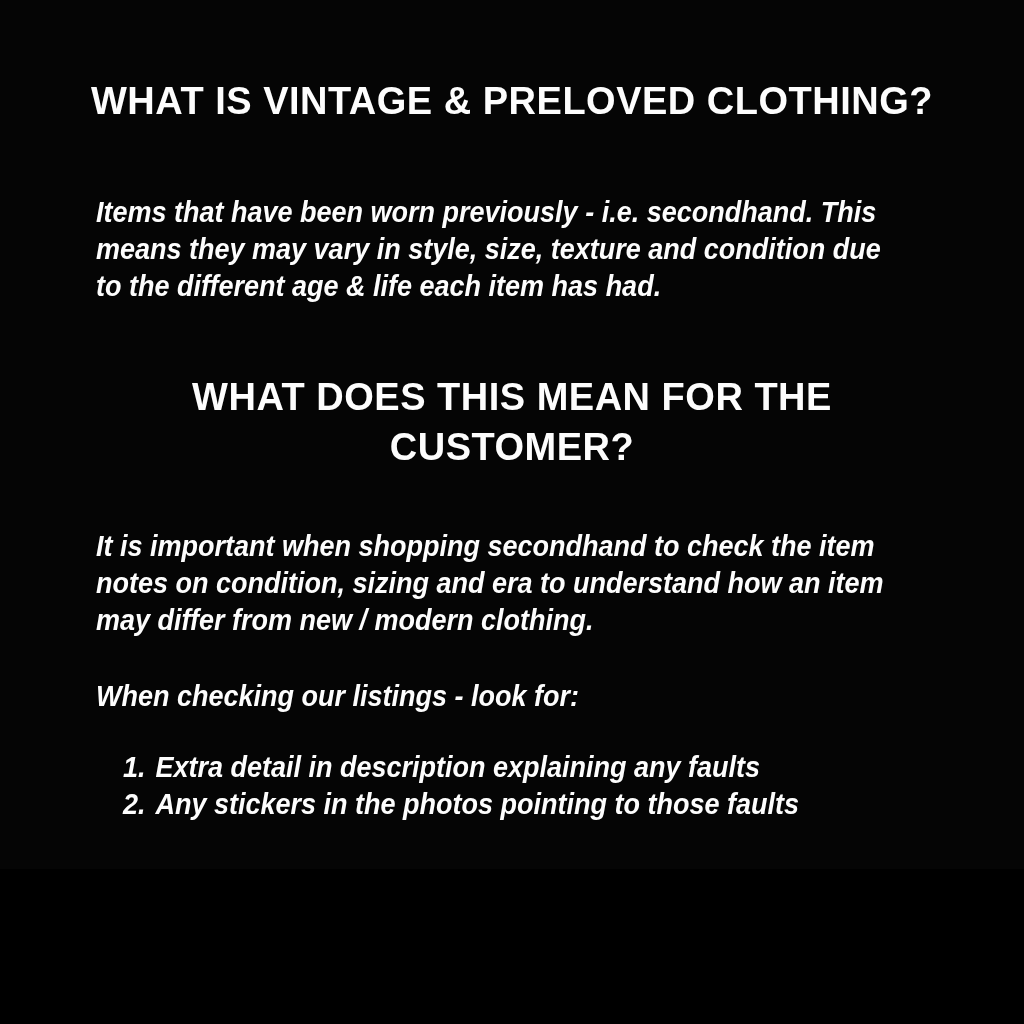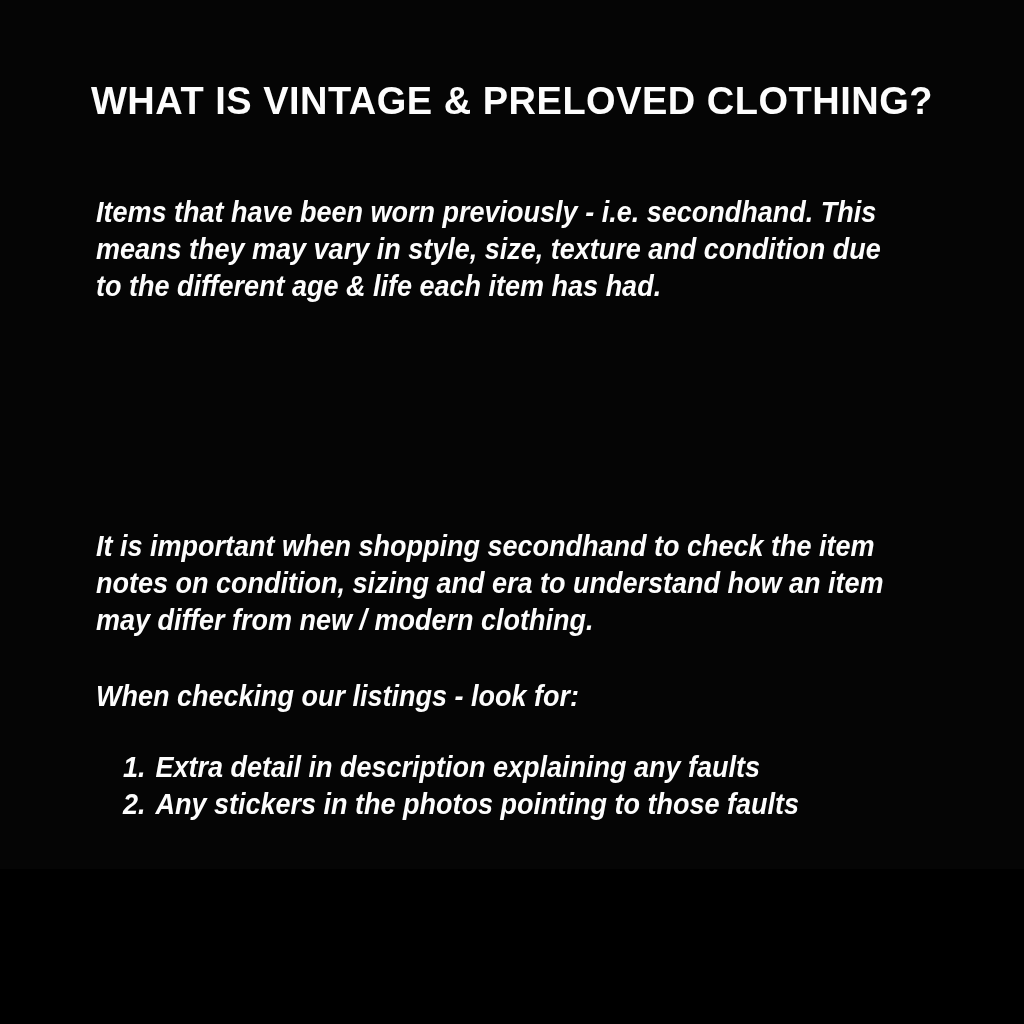--- a/index.html
+++ b/index.html
@@ -76,20 +76,24 @@
   <div class="heading" id="main-title">
     <div class="hline">WHAT IS VINTAGE &amp; PRELOVED CLOTHING?</div>
   </div>
 
   <div class="bodyblock" id="intro-paragraph">
     <div class="bline">Items that have been worn previously - i.e. secondhand. This</div>
     <div class="bline">means they may vary in style, size, texture and condition due</div>
     <div class="bline">to the different age &amp; life each item has had.</div>
   </div>
 
+  <div class="heading" id="sub-title">
+    <div class="hline">WHAT DOES THIS MEAN FOR THE</div>
+    <div class="hline">CUSTOMER?</div>
+  </div>
 
   <div class="bodyblock" id="customer-paragraph">
     <div class="bline">It is important when shopping secondhand to check the item</div>
     <div class="bline">notes on condition, sizing and era to understand how an item</div>
     <div class="bline">may differ from new / modern clothing.</div>
   </div>
 
   <div class="bodyblock" id="listings-note">
     <div class="bline">When checking our listings - look for:</div>
   </div>

